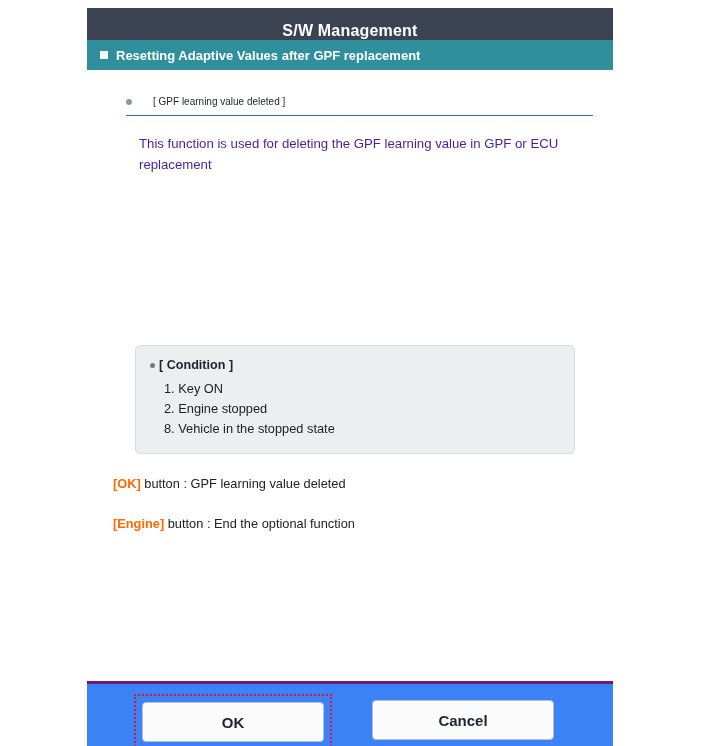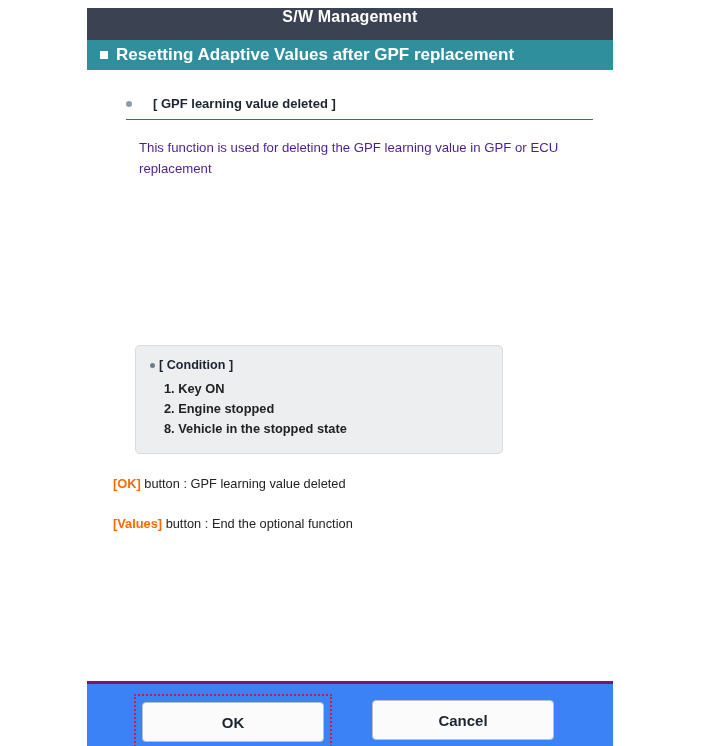--- a/index.html
+++ b/index.html
@@ -22,34 +22,34 @@
     height: 738px;
     background: #ffffff;
     display: flex;
     flex-direction: column;
   }
   .title-bar {
     height: 32px;
     background: #3b4352;
     color: #ffffff;
     display: flex;
-    align-items: flex-start;
+    align-items: flex-end;
     justify-content: center;
     font-size: 16px;
     font-weight: bold;
     letter-spacing: 0.2px;
   }
   .sub-bar {
     height: 30px;
     background: #2f8f9d;
     color: #ffffff;
     display: flex;
     align-items: center;
     padding-left: 13px;
-    font-size: 17px;
+    font-size: 13px;
     font-weight: bold;
   }
   .sub-bar .sq {
     width: 8px;
     height: 8px;
     background: #ffffff;
     margin-right: 8px;
     display: inline-block;
   }
   .content {
@@ -66,43 +66,43 @@
   }
   .section-head .dot {
     width: 6px;
     height: 6px;
     border-radius: 50%;
     background: #8f99a6;
     margin-right: 9px;
     flex: 0 0 auto;
   }
   .section-head .label {
-    font-size: 13px;
-    font-weight: bold;
+    font-size: 10px;
+    font-weight: normal;
     color: #1b2430;
     padding-left: 12px;
   }
   .rule {
     margin: 8px 0 0 17px;
     height: 1px;
     background: #2f6f9e;
     width: 467px;
   }
   .desc {
     margin: 17px 0 0 30px;
     width: 440px;
     font-size: 13.2px;
     line-height: 21px;
     color: #4c1d95;
   }
   .condition-box {
     position: absolute;
     left: 48px;
     top: 275px;
-    width: 368px;
+    width: 440px;
     background: #eceef0;
     border: 1px solid #d7dade;
     border-radius: 5px;
     padding: 12px 4px 14px 14px;
     box-sizing: border-box;
   }
   .condition-title {
     display: flex;
     align-items: center;
     font-size: 12.6px;
@@ -120,21 +120,20 @@
   }
   .condition-list {
     margin: 0;
     padding: 0 0 0 14px;
     list-style: none;
   }
   .condition-list li {
     font-size: 12.8px;
     line-height: 20px;
     color: #222;
-    font-weight: bold;
   }
   .note {
     position: absolute;
     left: 26px;
     font-size: 12.8px;
     color: #222;
   }
   .note.ok { top: 406px; }
   .note.cancel { top: 446px; }
   .key {
@@ -214,21 +213,21 @@
         <li>2. Engine stopped</li>
         <li>8. Vehicle in the stopped state</li>
       </ul>
     </div>
 
     <div class="note ok">
       <span class="key">[OK]</span><span> button : GPF learning value deleted</span>
     </div>
 
     <div class="note cancel">
-      <span class="key">[Values]</span><span> button : End the optional function</span>
+      <span class="key">[Engine]</span><span> button : End the optional function</span>
     </div>
 
   </div>
 
   <div class="footer">
     <div class="btn-ok-wrap">
       <div class="btn">OK</div>
     </div>
     <div class="btn-cancel-wrap">
       <div class="btn">Cancel</div>

